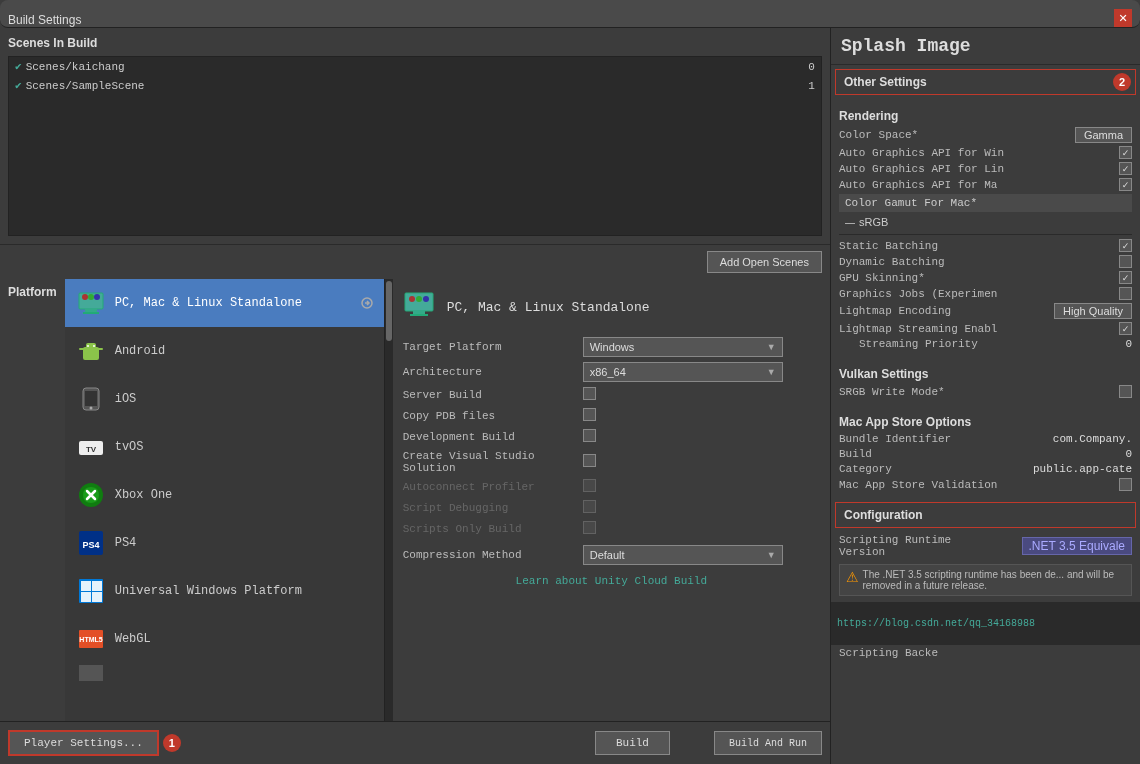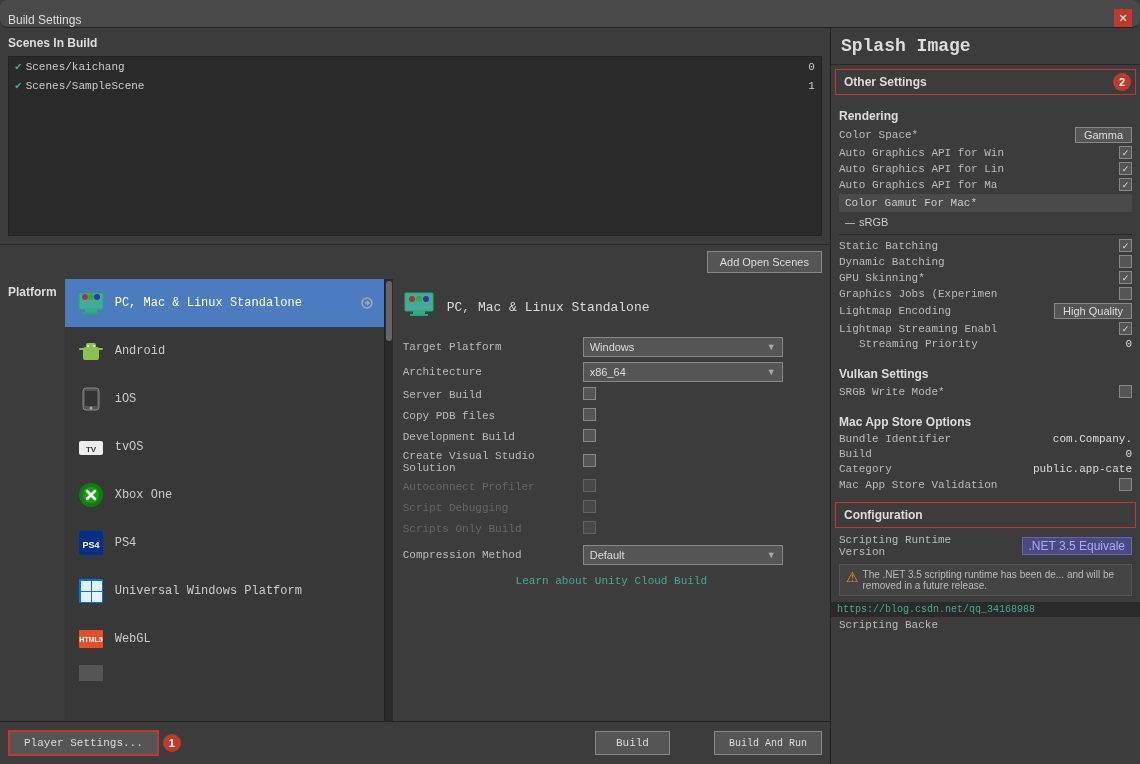--- a/index.html
+++ b/index.html
@@ -464,21 +464,21 @@
       gap: 4px;
     }
     .warning-icon {
       color: #f90;
       font-size: 14px;
       flex-shrink: 0;
     }
 
     .url-bar {
       background: #2a2a2a;
-      padding: 2px 6px;
+      padding: 16px 6px;
       font-size: 10px;
       color: #4a9;
       font-family: 'Courier New', monospace;
       margin-top: 2px;
     }
 
     .scripting-row {
       display: flex;
       align-items: center;
       padding: 2px 8px;

